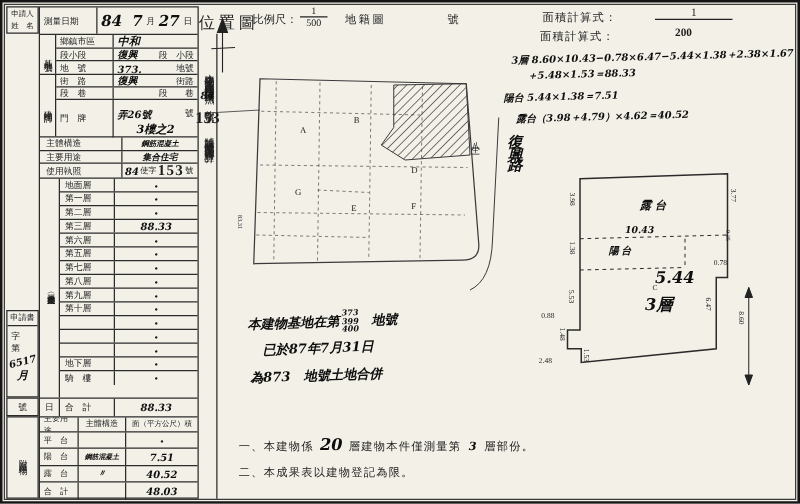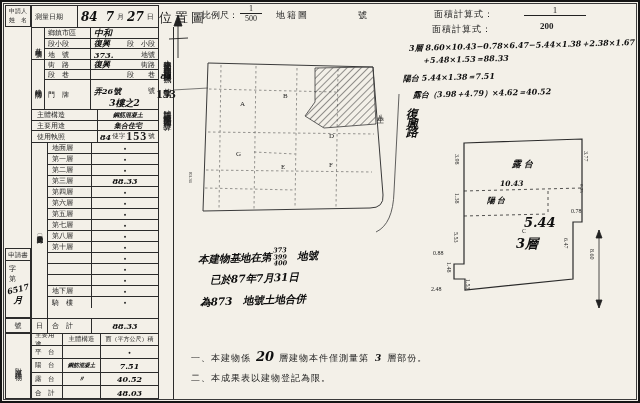--- a/index.html
+++ b/index.html
@@ -244,37 +244,37 @@
           </div>
         <div class="row" style="height:11px">
             <div class="c flab" style="height:100%">第二層</div>
             <div class="c fval">●</div>
           </div>
         <div class="row" style="height:11px">
             <div class="c flab" style="height:100%">第三層</div>
             <div class="c fval hwv hw">88.33</div>
           </div>
         <div class="row" style="height:11px">
-            <div class="c flab" style="height:100%">第四層</div>
-            <div class="c fval">●</div>
-          </div>
-        <div class="row" style="height:11px">
             <div class="c flab" style="height:100%">第六層</div>
             <div class="c fval">●</div>
           </div>
         <div class="row" style="height:11px">
             <div class="c flab" style="height:100%">第五層</div>
             <div class="c fval">●</div>
           </div>
         <div class="row" style="height:11px">
             <div class="c flab" style="height:100%">第七層</div>
             <div class="c fval">●</div>
           </div>
         <div class="row" style="height:11px">
             <div class="c flab" style="height:100%">第八層</div>
+            <div class="c fval">●</div>
+          </div>
+        <div class="row" style="height:11px">
+            <div class="c flab" style="height:100%">第九層</div>
             <div class="c fval">●</div>
           </div>
         <div class="row" style="height:11px">
             <div class="c flab" style="height:100%">第十層</div>
             <div class="c fval">●</div>
           </div>
         <div class="row" style="height:11px">
             <div class="c flab" style="height:100%"></div>
             <div class="c fval">●</div>
           </div>

